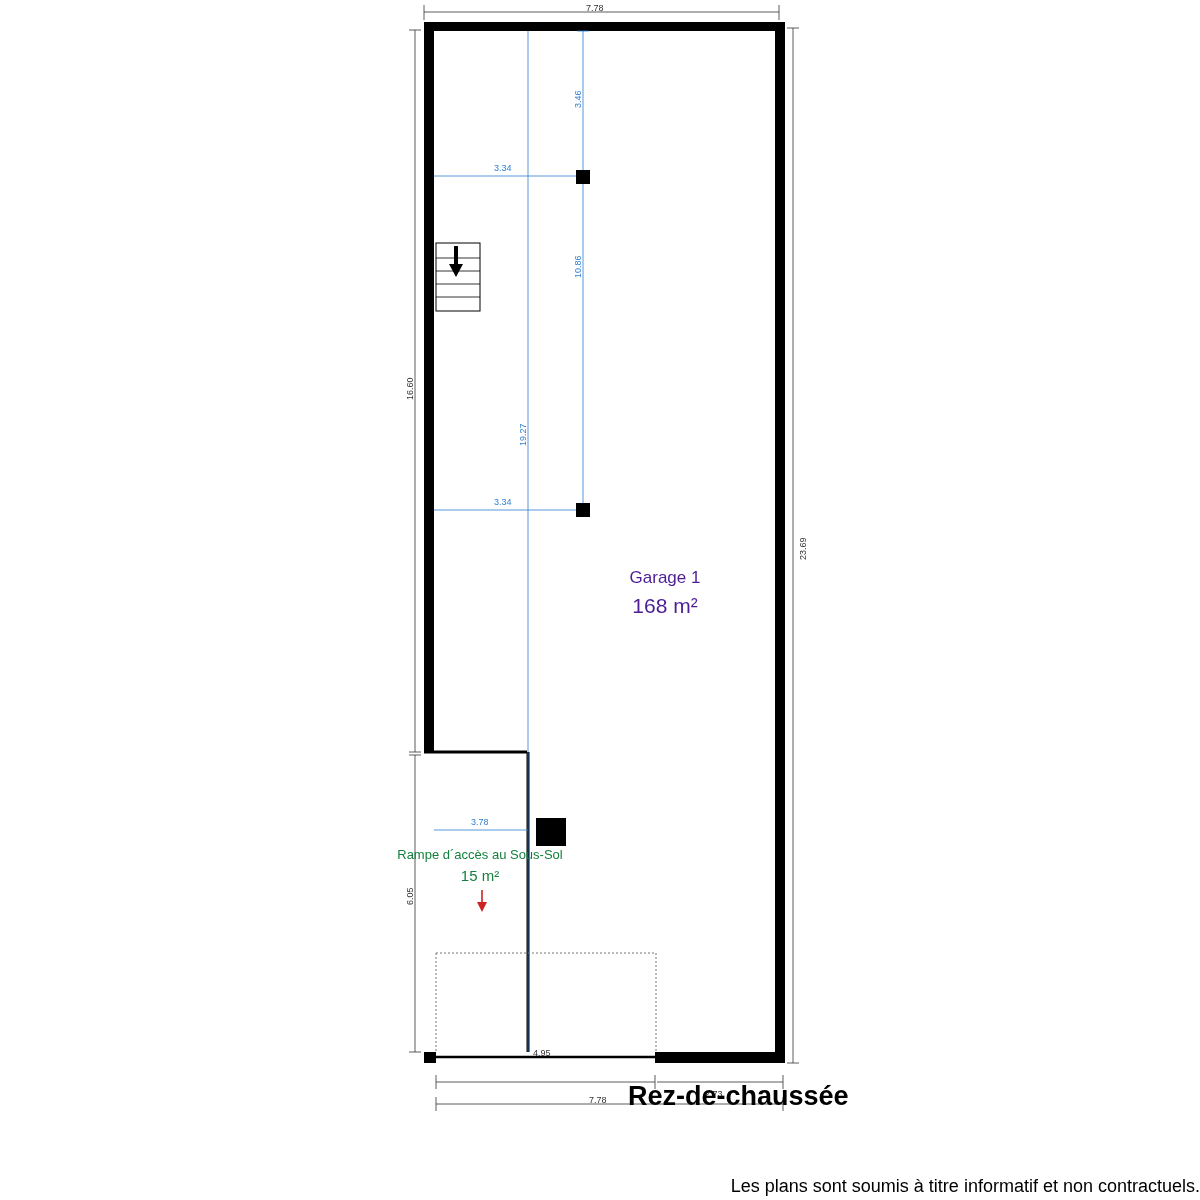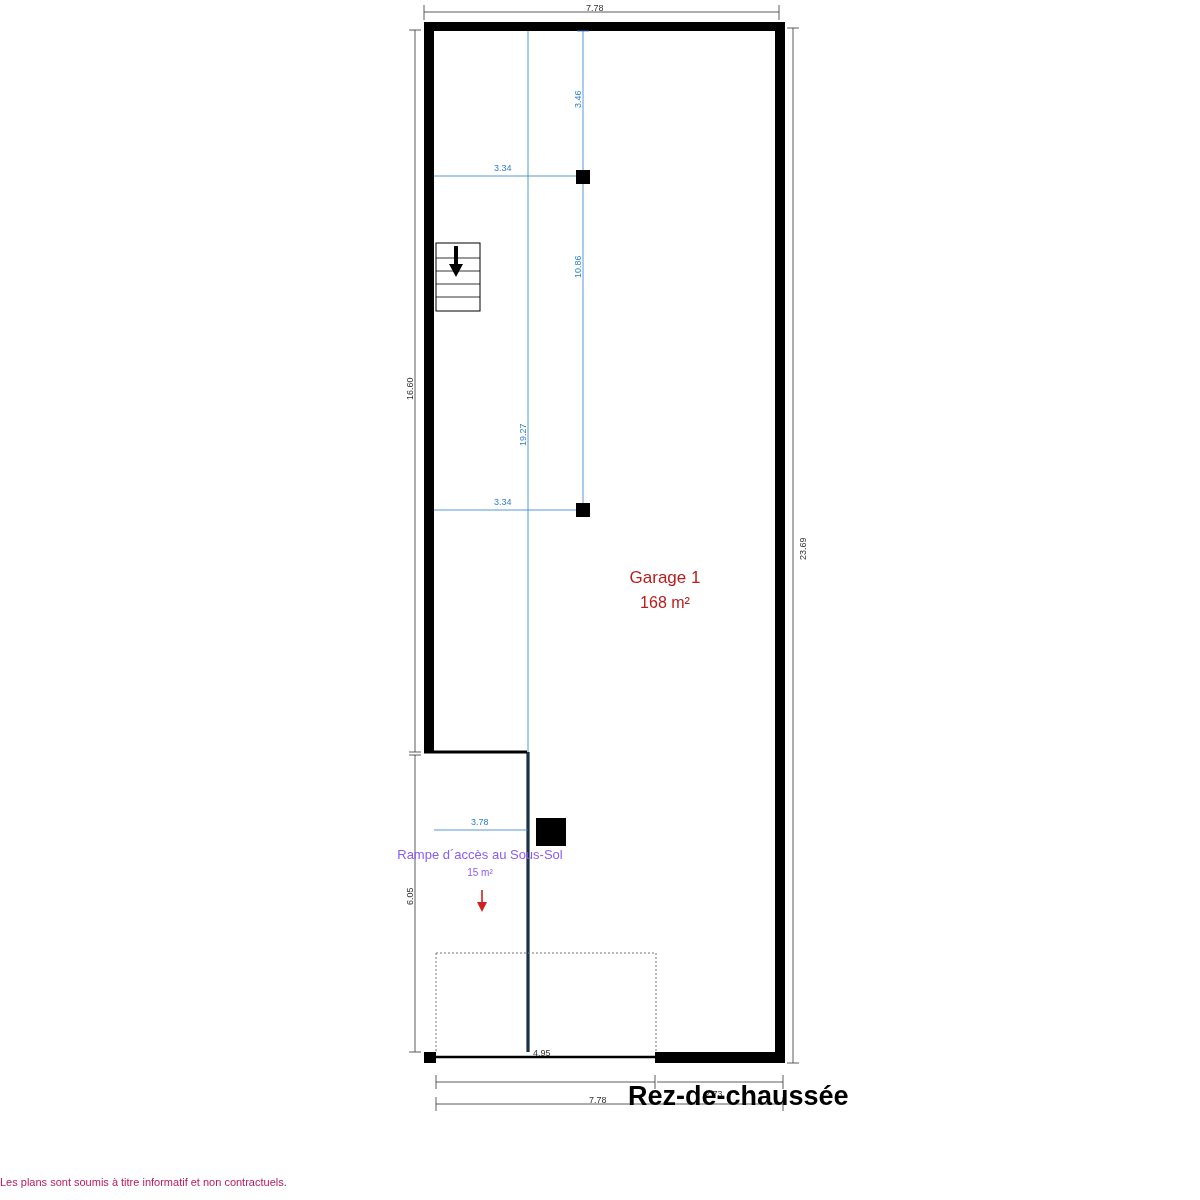--- a/index.html
+++ b/index.html
@@ -42,56 +42,56 @@
     white-space: nowrap;
   }
   .dimgray.vert {
     transform-origin: 0 0;
     transform: rotate(-90deg);
   }
   .room-label {
     position: absolute;
     text-align: center;
     font-size: 17px;
-    color: #b91c1c;
+    color: #4c1d95;
     font-family: "Liberation Sans", sans-serif;
     line-height: 1.45;
     white-space: nowrap;
   }
   .room-label .area {
     display: block;
-    font-size: 16px;
+    font-size: 21px;
   }
   .ramp-label {
     position: absolute;
     text-align: center;
     font-size: 13px;
-    color: #8b5cf6;
+    color: #15803d;
     font-family: "Liberation Sans", sans-serif;
     line-height: 1.5;
     white-space: nowrap;
   }
   .ramp-label .area {
     display: block;
-    font-size: 10px;
+    font-size: 15px;
   }
   .floor-title {
     position: absolute;
     font-size: 27px;
     font-weight: bold;
     color: #000000;
     font-family: "Liberation Sans", sans-serif;
     white-space: nowrap;
   }
   .footer-note {
     position: absolute;
     width: 1200px;
-    text-align: left;
-    font-size: 11px;
-    color: #be185d;
+    text-align: right;
+    font-size: 18px;
+    color: #000000;
     font-family: "Liberation Sans", sans-serif;
   }
 </style>
 </head>
 <body>
 
 <svg id="plan" viewBox="0 0 1200 1200">
 
   <rect x="424" y="28" width="10" height="724" fill="#000000"></rect>
 

